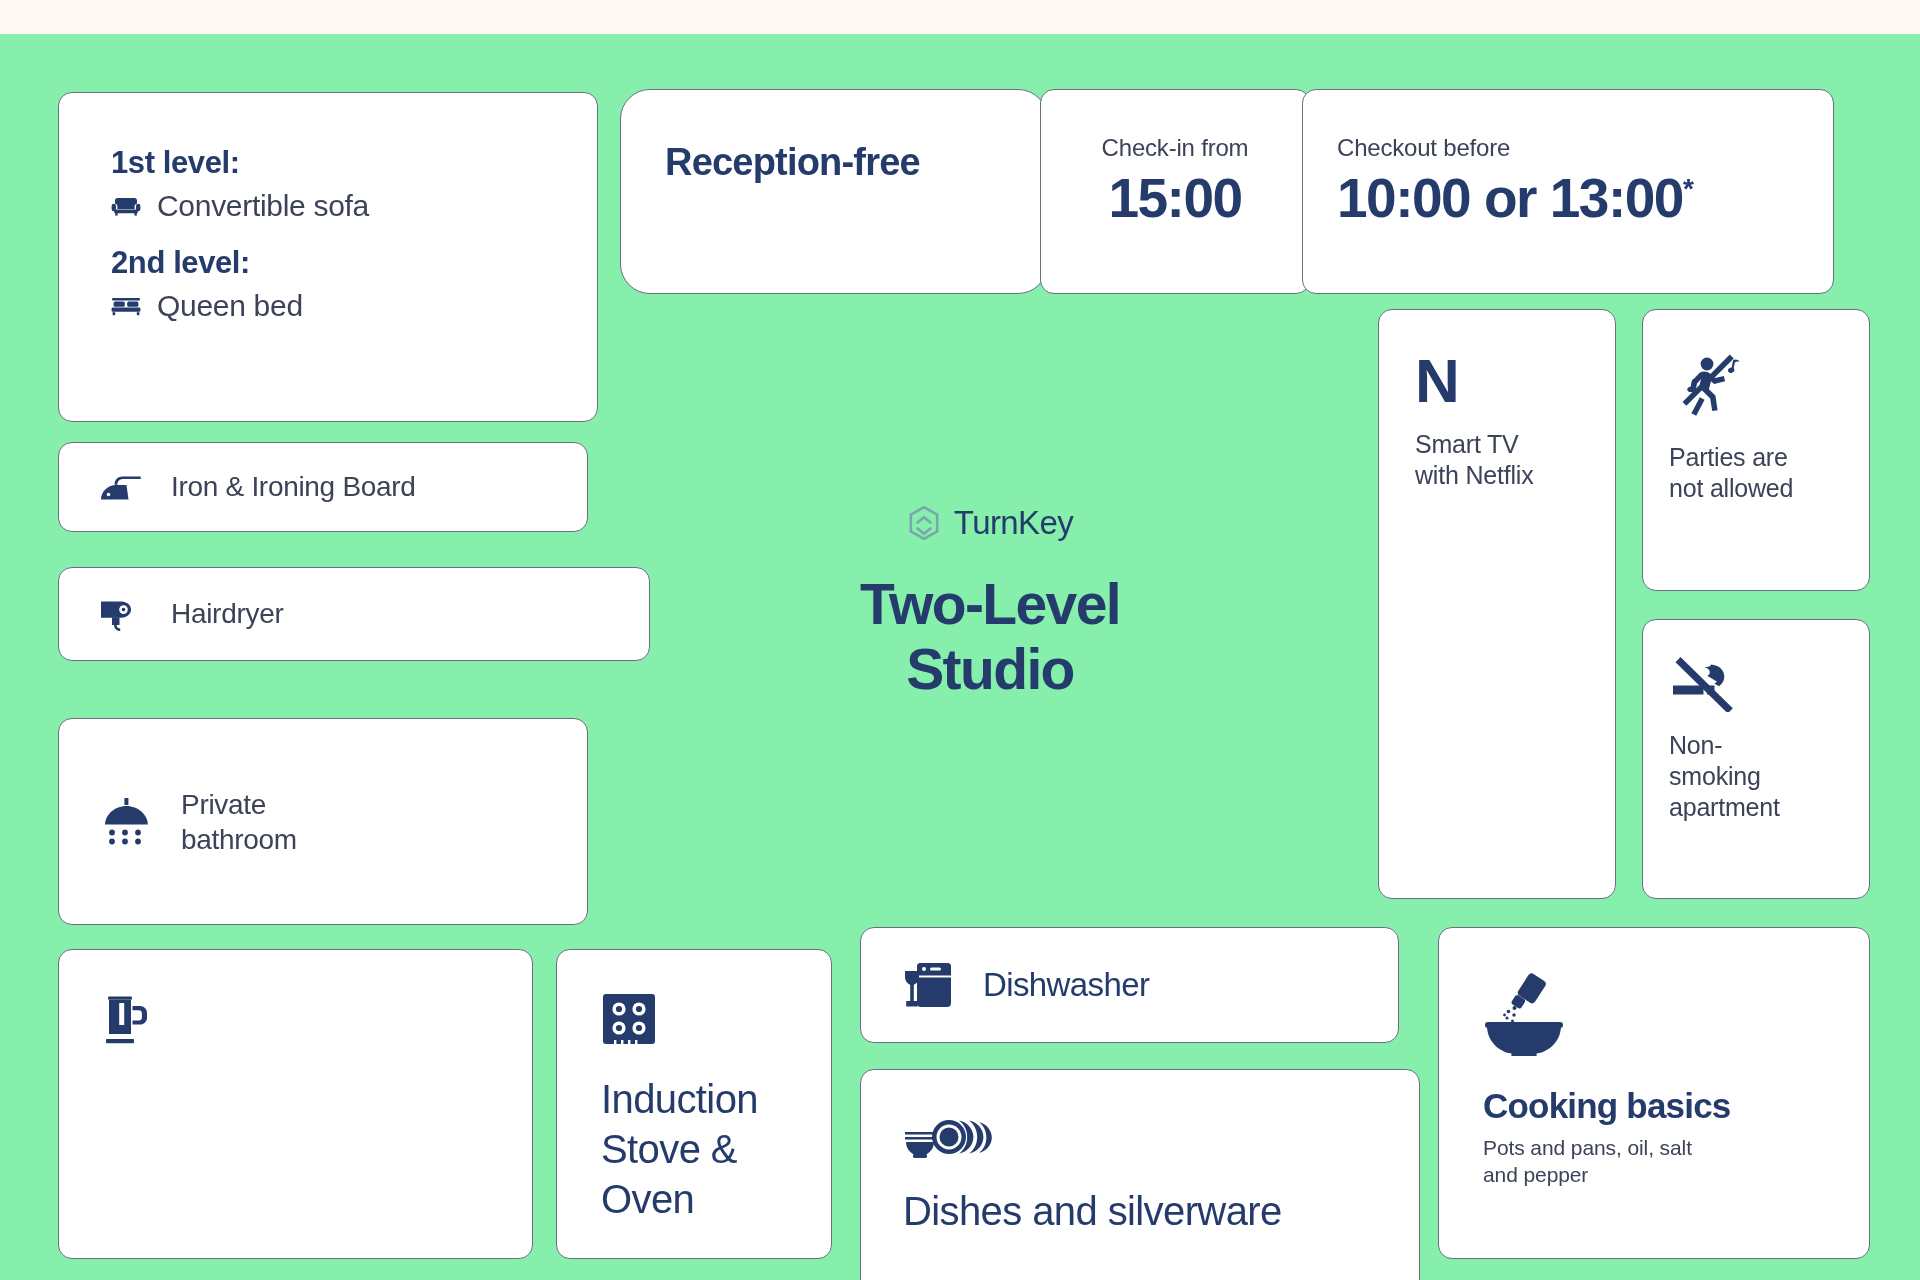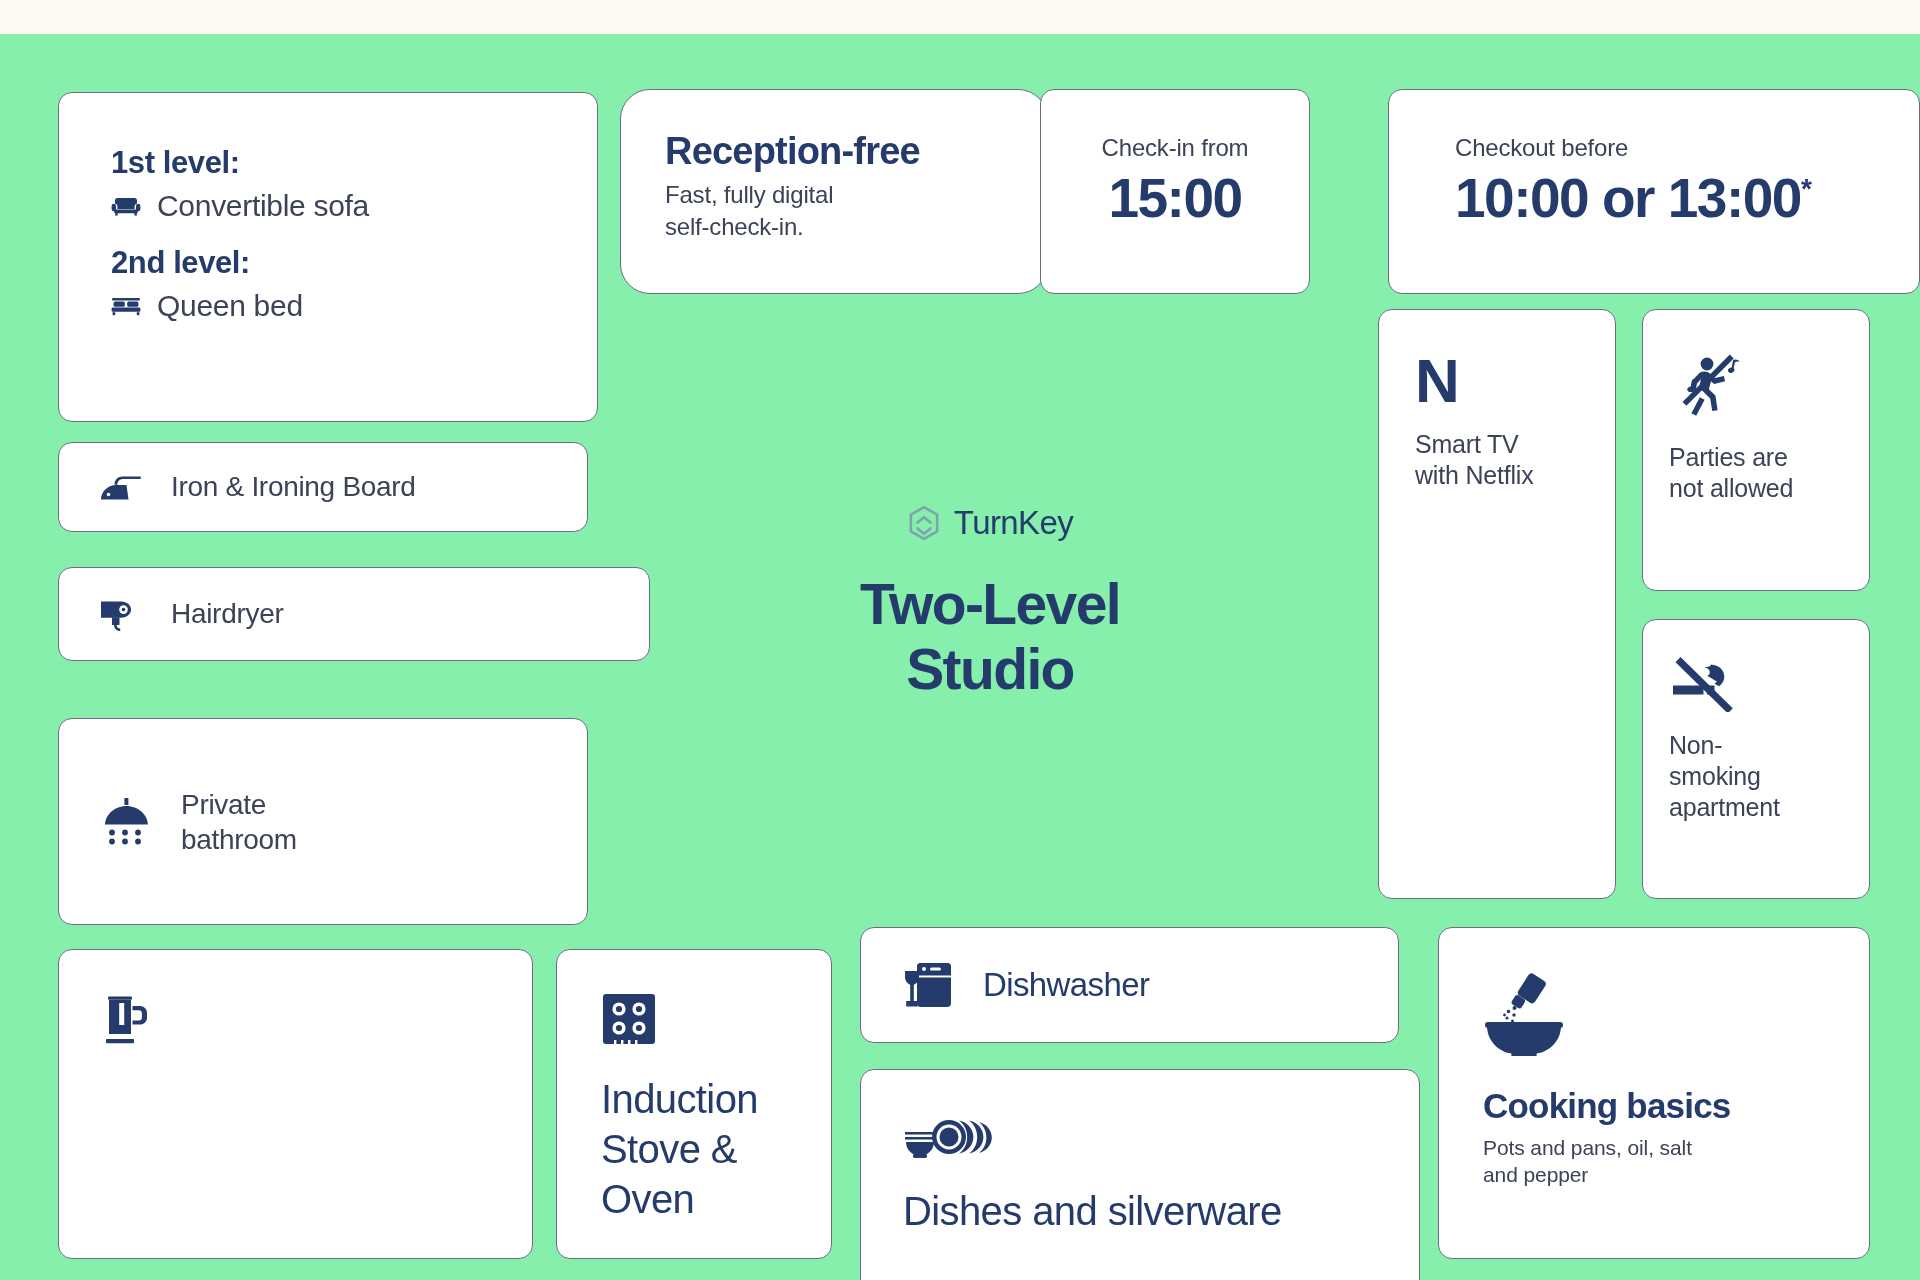--- a/index.html
+++ b/index.html
@@ -40,27 +40,27 @@
     display: flex; align-items: center; gap: 26px;
     padding-left: 40px; height: 100%;
   }
   #iron-card { left: 58px; top: 408px; width: 530px; height: 90px; }
   #hairdryer-card { left: 58px; top: 533px; width: 592px; height: 94px; }
   #bathroom-card { left: 58px; top: 684px; width: 530px; height: 207px; }
   .amenity-label { font-size: 28px; color: #3C4257; letter-spacing: -0.3px; }
   .amenity-label-2 { font-size: 28px; color: #3C4257; letter-spacing: -0.3px; line-height: 1.25; }
 
   
-  #reception-card { left: 620px; top: 55px; width: 428px; height: 205px; padding: 40px 0 0 44px; border-radius: 30px; }
+  #reception-card { left: 620px; top: 55px; width: 428px; height: 205px; padding: 51px 0 0 44px; border-radius: 30px; }
   .big-title { font-size: 38px; font-weight: 700; color: #243B6B; letter-spacing: -0.8px; }
   .sub-lines { font-size: 24px; color: #3C4257; line-height: 1.34; margin-top: 6px; letter-spacing: -0.2px; }
 
   
   #checkin-card { left: 1040px; top: 55px; width: 270px; height: 205px; padding: 44px 0 0 0; text-align: center; }
-  #checkout-card { left: 1388px; top: 55px; width: 532px; height: 205px; padding: 44px 0 0 66px; }
+  #checkout-card { left: 1302px; top: 55px; width: 532px; height: 205px; padding: 44px 0 0 34px; }
   .time-label { font-size: 24px; color: #3C4257; letter-spacing: -0.2px; }
   .time-value { font-size: 55px; font-weight: 700; color: #243B6B; letter-spacing: -1.5px; margin-top: 4px; }
   .time-value sup { font-size: 28px; vertical-align: super; line-height: 0; }
 
   
   #tv-card { left: 1378px; top: 275px; width: 238px; height: 590px; padding: 42px 0 0 36px; }
   .netflix-n {
     font-family: "Liberation Sans", sans-serif;
     font-size: 62px; font-weight: 700; color: #243B6B; line-height: 0.95;
     letter-spacing: -2px;
@@ -185,24 +185,20 @@
       </span>
       <span class="amenity-label-2">
         <span>Private</span><br>
         <span>bathroom</span>
       </span>
     </div>
   </div>
 
   <div class="card" id="reception-card">
     <div class="big-title">Reception-free</div>
-    <div class="sub-lines">
-      <span>Fast, fully digital</span><br>
-      <span>self-check-in.</span>
-    </div>
   </div>
 
   <div class="card" id="checkin-card">
     <div class="time-label">Check-in from</div>
     <div class="time-value">15:00</div>
   </div>
 
   <div class="card" id="checkout-card">
     <div class="time-label">Checkout before</div>
     <div class="time-value"><span>10:00 or 13:00</span><sup>*</sup></div>

